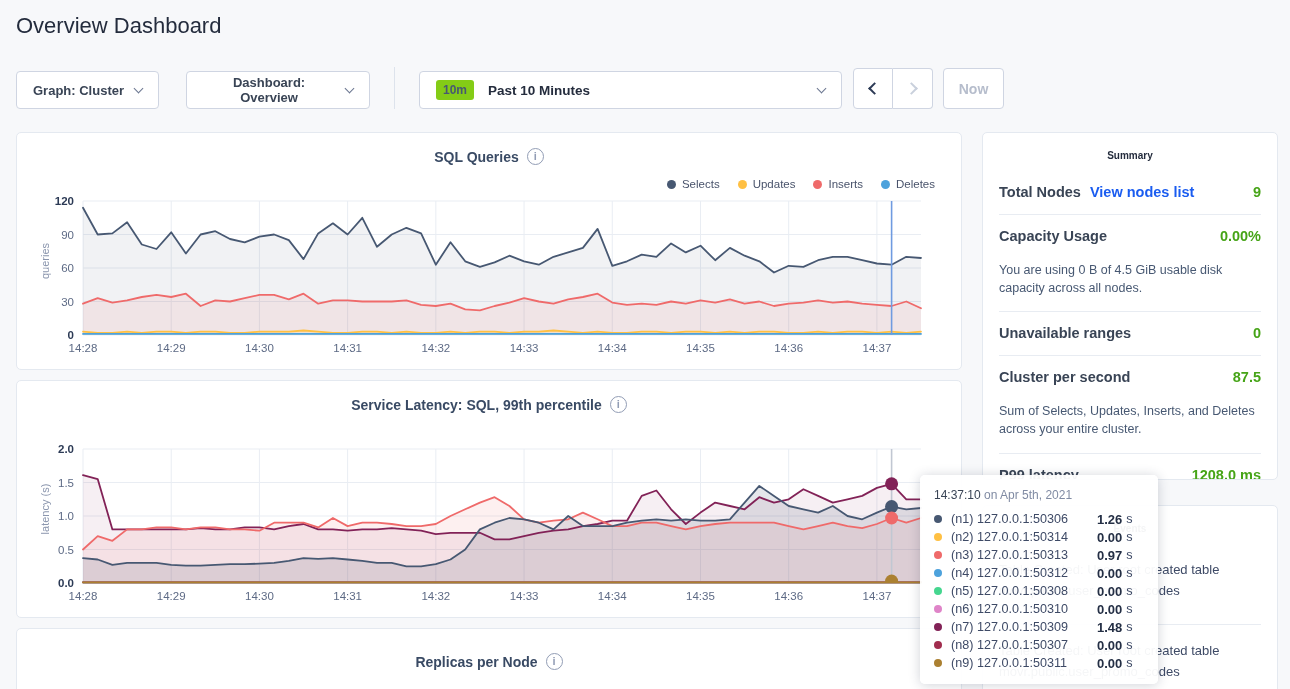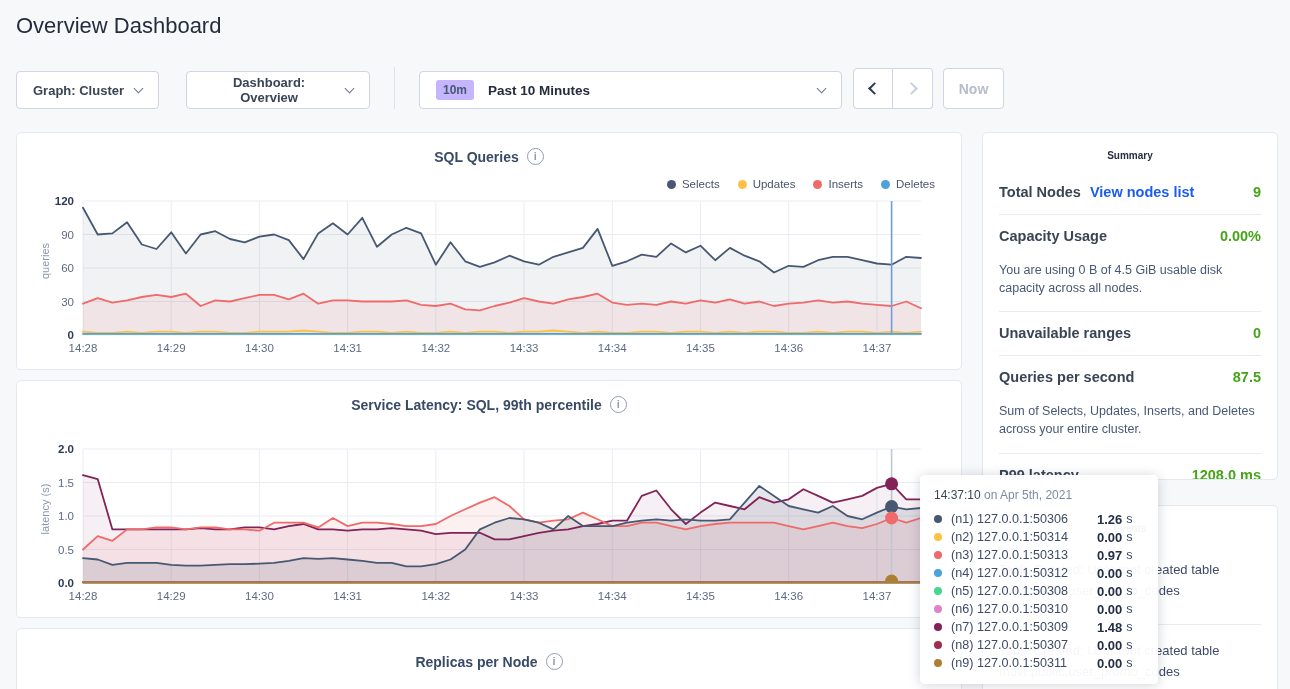--- a/index.html
+++ b/index.html
@@ -16,21 +16,21 @@
 
   
   .toolbar { position:absolute; left:16px; top:67px; display:flex; align-items:flex-end; }
   .btn { background:#fff; border:1px solid #cfd5e2; border-radius:4px; height:38px; display:flex; align-items:center; cursor:pointer; font-family:inherit; }
   .dropdown { padding:0 16px; font-size:13px; font-weight:700; color:#394455; }
   .dd-graph { width:143px; justify-content:center; }
   .dd-dash  { width:184px; justify-content:center; margin-left:27px; }
   .chev { width:7px; height:7px; border-right:1.6px solid #6b7690; border-bottom:1.6px solid #6b7690; transform:rotate(45deg); display:inline-block; margin-left:11px; margin-top:-4px; }
   .vdiv { width:1px; height:42px; background:#dde3ec; margin:0 24px; }
   .timepicker { width:423px; padding:0 16px; justify-content:flex-start; }
-  .tp-badge { background:#c4b5fd; border-radius:3px; font-size:12px; font-weight:700; color:#475872; padding:3px 7px; }
+  .tp-badge { background:#84cc16; border-radius:3px; font-size:12px; font-weight:700; color:#475872; padding:3px 7px; }
   .tp-label { font-size:13.5px; font-weight:700; color:#242c3d; margin-left:14px; }
   .timepicker .chev { margin-left:auto; }
   .pager { display:flex; margin-left:11px; }
   .pg { width:40px; height:41px; justify-content:center; border-radius:4px 0 0 4px; }
   .pg + .pg { border-radius:0 4px 4px 0; border-left:none; }
   .chev-left  { width:9px; height:9px; border-left:2.4px solid #2c3a55; border-bottom:2.4px solid #2c3a55; transform:rotate(45deg); margin-left:3px; }
   .chev-right { width:9px; height:9px; border-left:2.4px solid #c9d0dc; border-bottom:2.4px solid #c9d0dc; transform:rotate(-135deg); margin-right:3px; }
   .now-btn { width:61px; height:41px; margin-left:10px; justify-content:center; font-size:14px; font-weight:700; color:#b6bdcc; border-radius:4px; }
 
   
@@ -276,21 +276,21 @@
           <div class="sum-desc">You are using 0 B of 4.5 GiB usable disk capacity across all nodes.</div>
         </div>
         <div class="sum-row">
           <div class="sum-head">
             <span class="sum-label">Unavailable ranges</span>
             <span class="sum-value">0</span>
           </div>
         </div>
         <div class="sum-row">
           <div class="sum-head">
-            <span class="sum-label">Queries per second</span>
+            <span class="sum-label">Cluster per second</span>
             <span class="sum-value">87.5</span>
           </div>
           <div class="sum-desc">Sum of Selects, Updates, Inserts, and Deletes across your entire cluster.</div>
         </div>
         <div class="sum-row">
           <div class="sum-head">
             <span class="sum-label">P99 latency</span>
             <span class="sum-value">1208.0 ms</span>
           </div>
         </div>

